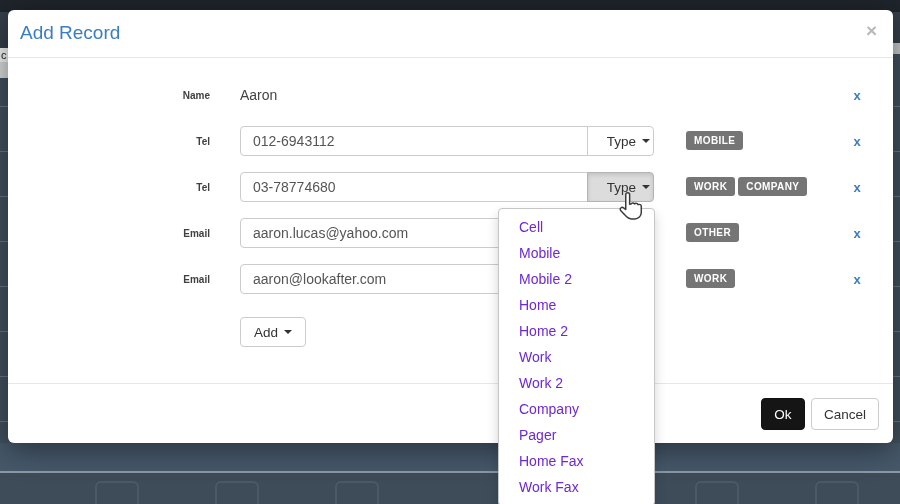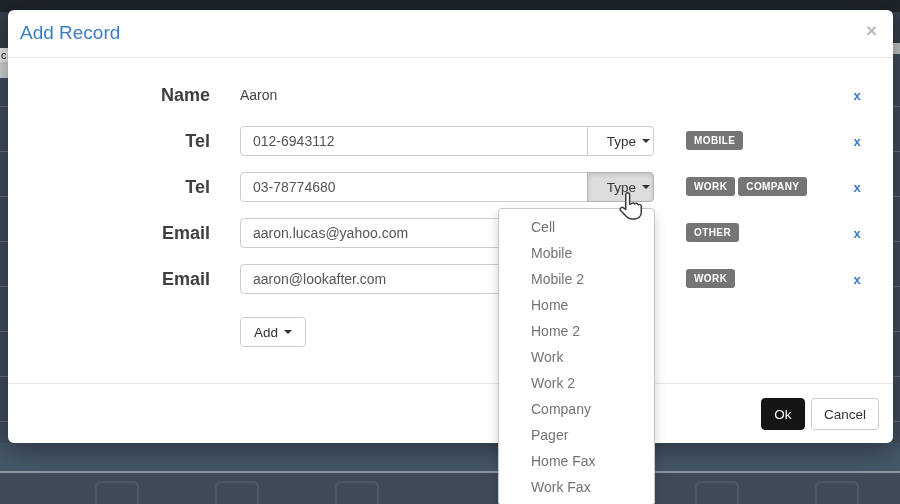--- a/index.html
+++ b/index.html
@@ -25,21 +25,21 @@
   
   .modal{
     position:absolute;z-index:10;left:8px;top:10px;width:885px;height:433px;
     background:#fff;border-radius:6px;box-shadow:0 6px 30px rgba(0,0,0,.45);
   }
   .modal-header{position:absolute;left:0;top:0;width:100%;height:48px;border-bottom:1px solid #e7e7e7;box-sizing:border-box;}
   .modal-title{position:absolute;left:12px;top:12px;font-size:19px;color:#3a7dc4;}
   .modal-close{position:absolute;right:16px;top:11px;font-size:19px;color:#b9b9b9;font-weight:bold;cursor:pointer;line-height:1;}
 
   .form-row{position:absolute;left:0;width:100%;height:30px;display:flex;align-items:center;}
-  .flabel{width:202px;text-align:right;font-weight:bold;font-size:18px;color:#404040;flex:none;}
+  .flabel{width:202px;text-align:right;font-weight:bold;font-size:10px;color:#404040;flex:none;}
   .fstatic{margin-left:30px;font-size:14px;color:#444;}
   .input-group{margin-left:30px;display:flex;flex:none;align-items:flex-end;}
   .tinput{
     width:348px;height:30px;box-sizing:border-box;border:1px solid #ccc;
     border-radius:4px 0 0 4px;padding:0 12px;font-size:14px;color:#555;
     font-family:inherit;outline:none;background:#fff;
   }
   .type-btn{
     width:67px;height:30px;box-sizing:border-box;margin-left:-1px;
     border:1px solid #ccc;border-radius:0 4px 4px 0;background:#fff;
@@ -69,21 +69,21 @@
     position:absolute;left:803px;top:388px;width:68px;height:32px;border:1px solid #ccc;
     border-radius:4px;background:#fff;color:#333;font-size:13.5px;font-family:inherit;cursor:pointer;
   }
 
   
   .dropdown{
     position:absolute;z-index:60;left:498px;top:208px;width:157px;box-sizing:border-box;
     background:#fff;border:1px solid #c6c6c6;border-radius:4px;
     box-shadow:0 6px 12px rgba(0,0,0,.18);padding:5px 0;list-style:none;margin:0;
   }
-  .dropdown li{height:26px;line-height:26px;padding-left:32px;font-size:14px;color:#737373;cursor:pointer;white-space:nowrap;}
+  .dropdown li{height:26px;line-height:26px;padding-left:20px;font-size:14px;color:#6d28d9;cursor:pointer;white-space:nowrap;}
 
   
   .hand-cursor{position:absolute;z-index:70;left:616px;top:191px;width:30px;height:32px;pointer-events:none;}
 </style>
 </head>
 <body>
 
 <div class="screen">
 
   <div class="bd bd-topbar"></div>

